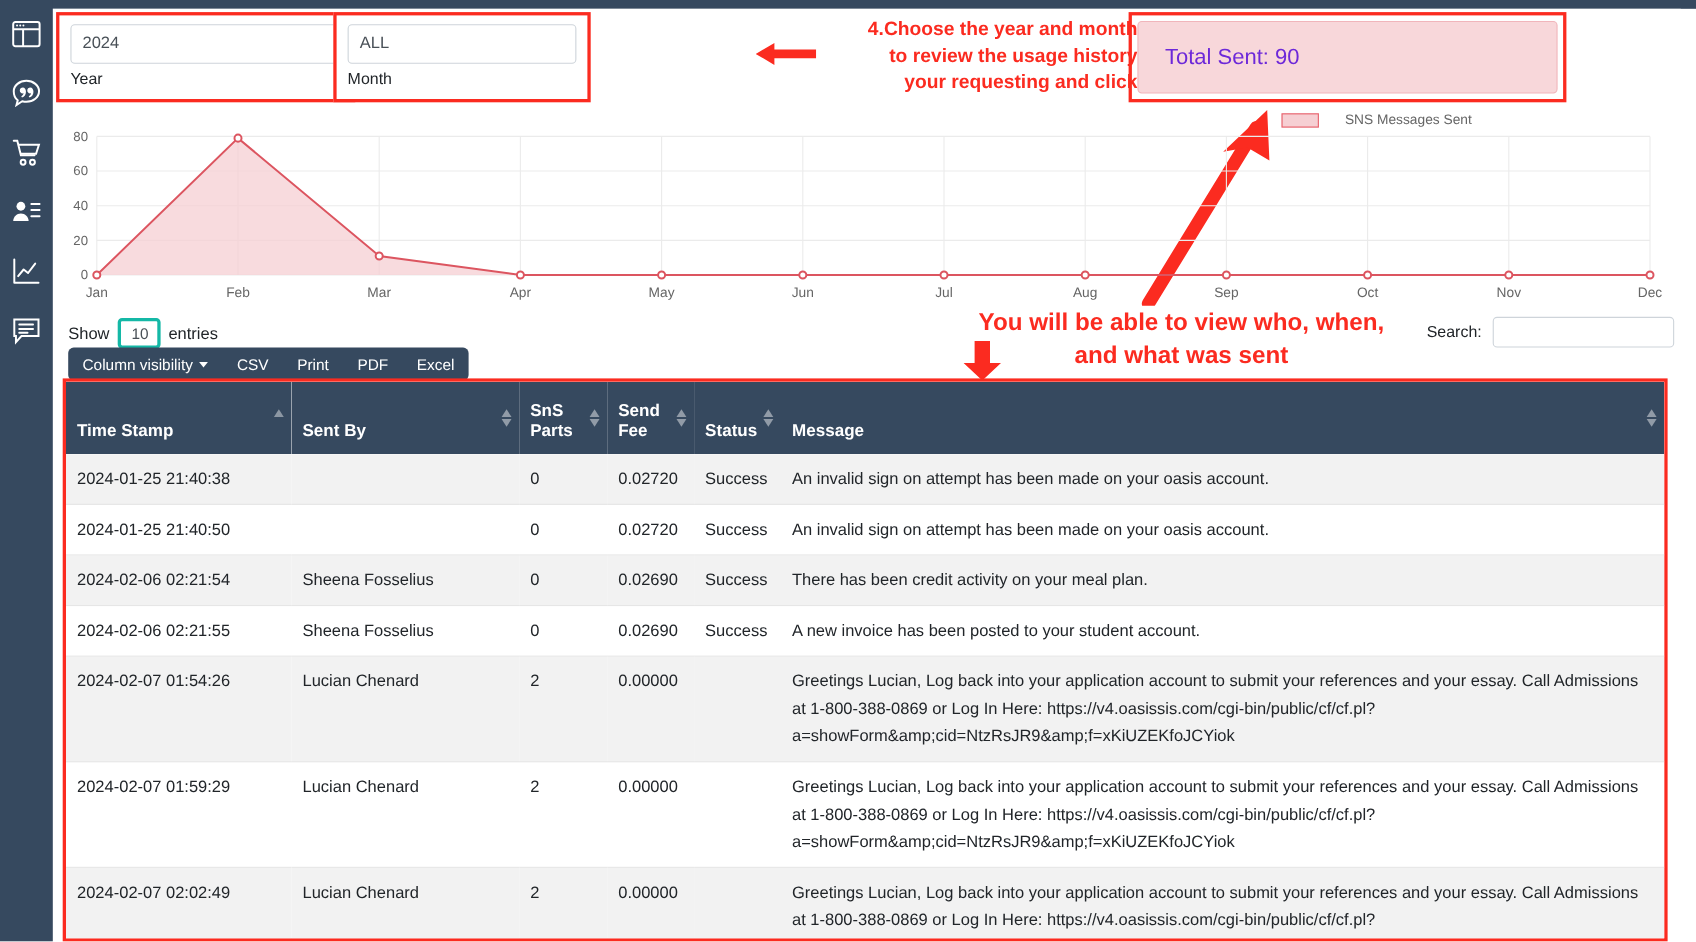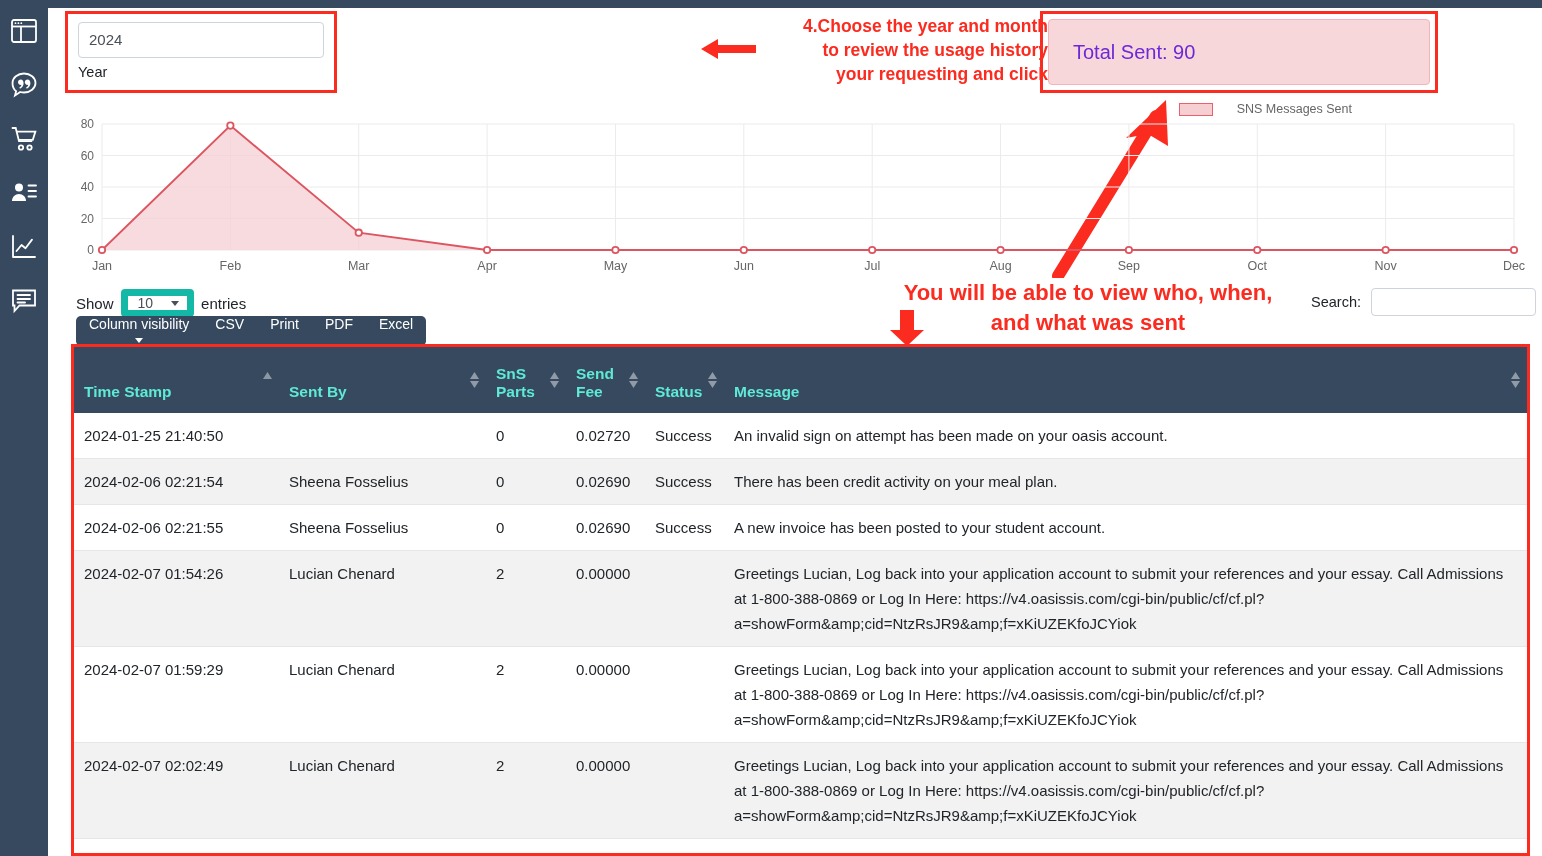--- a/index.html
+++ b/index.html
@@ -37,21 +37,21 @@
   .side-icon {
     width: 34px; height: 34px;
     display: flex; align-items: center; justify-content: center;
     color: #ffffff;
     cursor: pointer;
   }
   .side-icon svg { display: block; }
 
   
   .content {
-    position: absolute; left: 48px; top: 8px;
+    position: absolute; left: 34px; top: 8px;
     width: 1494px; height: 848px;
     background: #ffffff;
   }
 
   
   .filters { position: absolute; left: 0; top: 0; width: 1494px; height: 92px; }
 
   .field-box {
     position: absolute;
     border: 3px solid #fb2b20;
@@ -152,28 +152,29 @@
   .tbl-controls {
     position: absolute; left: 0; top: 276px;
     width: 1494px; height: 62px;
   }
   .show-entries {
     position: absolute; left: 28px; top: 5px;
     font-size: 15px; color: #212529;
     display: flex; align-items: center; gap: 7px;
   }
   .len-select {
-    border: 7px solid #14b8a6; border-radius: 4px;
+    border: 3px solid #14b8a6; border-radius: 4px;
     background: #fff; color: #495057;
     font-size: 14px;
     padding: 3px 8px 3px 10px;
     font-family: "Liberation Sans", sans-serif;
     display: flex; align-items: center; gap: 18px;
     cursor: pointer;
     height: 28px;
+    flex-direction: column;
   }
   .caret-dn {
     width: 0; height: 0;
     border-left: 4.5px solid transparent;
     border-right: 4.5px solid transparent;
     border-top: 5.5px solid #495057;
   }
   .dt-buttons {
     position: absolute; left: 28px; top: 32px;
     height: 30px;
@@ -181,21 +182,20 @@
     border-radius: 5px;
     display: flex; align-items: stretch;
   }
   .dt-btn {
     display: flex; align-items: center; gap: 6px;
     padding: 0 13px;
     color: #ffffff; font-size: 14px;
     cursor: pointer;
     background: transparent; border: none;
     font-family: "Liberation Sans", sans-serif;
-    flex-direction: column;
   }
   .caret-wht {
     width: 0; height: 0;
     border-left: 4.5px solid transparent;
     border-right: 4.5px solid transparent;
     border-top: 5.5px solid #ffffff;
   }
   .search-area {
     position: absolute; right: 6px; top: 4px;
     display: flex; align-items: center; gap: 10px;
@@ -230,21 +230,21 @@
   }
   table.dt {
     border-collapse: collapse;
     width: 1453px;
     table-layout: fixed;
     font-size: 15px;
     color: #212529;
   }
   table.dt thead th {
     background: #36495f;
-    color: #5eead4;
+    color: #ffffff;
     font-weight: bold;
     font-size: 15.5px;
     text-align: left;
     vertical-align: bottom;
     padding: 10px 8px 12px 10px;
     height: 66px;
     position: relative;
   }
   .sort-arrows {
     position: absolute; right: 6px; top: 50%;
@@ -340,20 +340,24 @@
 
   <div class="content">
 
     <div class="filters">
 
       <div class="field-box" id="year-box">
         <div class="sel-input">2024</div>
         <span class="field-label">Year</span>
       </div>
 
+      <div class="field-box" id="month-box">
+        <div class="sel-input">ALL</div>
+        <span class="field-label">Month</span>
+      </div>
 
 
       <svg class="arrow-left" viewBox="0 0 56 22">
         <path d="M56 7 H18 V1 L1 11 L18 21 V15 H56 Z" fill="#fb2b20"></path>
       </svg>
 
       <div class="anno4">
         <div>4.Choose the year and month</div>
         <div>to review the usage history</div>
         <div>your requesting and click</div>
@@ -512,20 +516,28 @@
             <th>
               <span>Message</span>
               <svg class="sort-arrows" viewBox="0 0 11 20">
                 <path d="M5.5 2 L10 9 L1 9 Z" fill="#ffffff"></path>
                   <path d="M5.5 18 L1 11 L10 11 Z" fill="#ffffff"></path>
               </svg>
             </th>
           </tr>
         </thead>
         <tbody id="tbody">
+            <tr class="odd">
+              <td>2024-01-25 21:40:38</td>
+              <td></td>
+              <td>0</td>
+              <td>0.02720</td>
+              <td>Success</td>
+              <td>An invalid sign on attempt has been made on your oasis account.</td>
+            </tr>
             <tr class="even">
               <td>2024-01-25 21:40:50</td>
               <td></td>
               <td>0</td>
               <td>0.02720</td>
               <td>Success</td>
               <td>An invalid sign on attempt has been made on your oasis account.</td>
             </tr>
             <tr class="odd">
               <td>2024-02-06 02:21:54</td>

